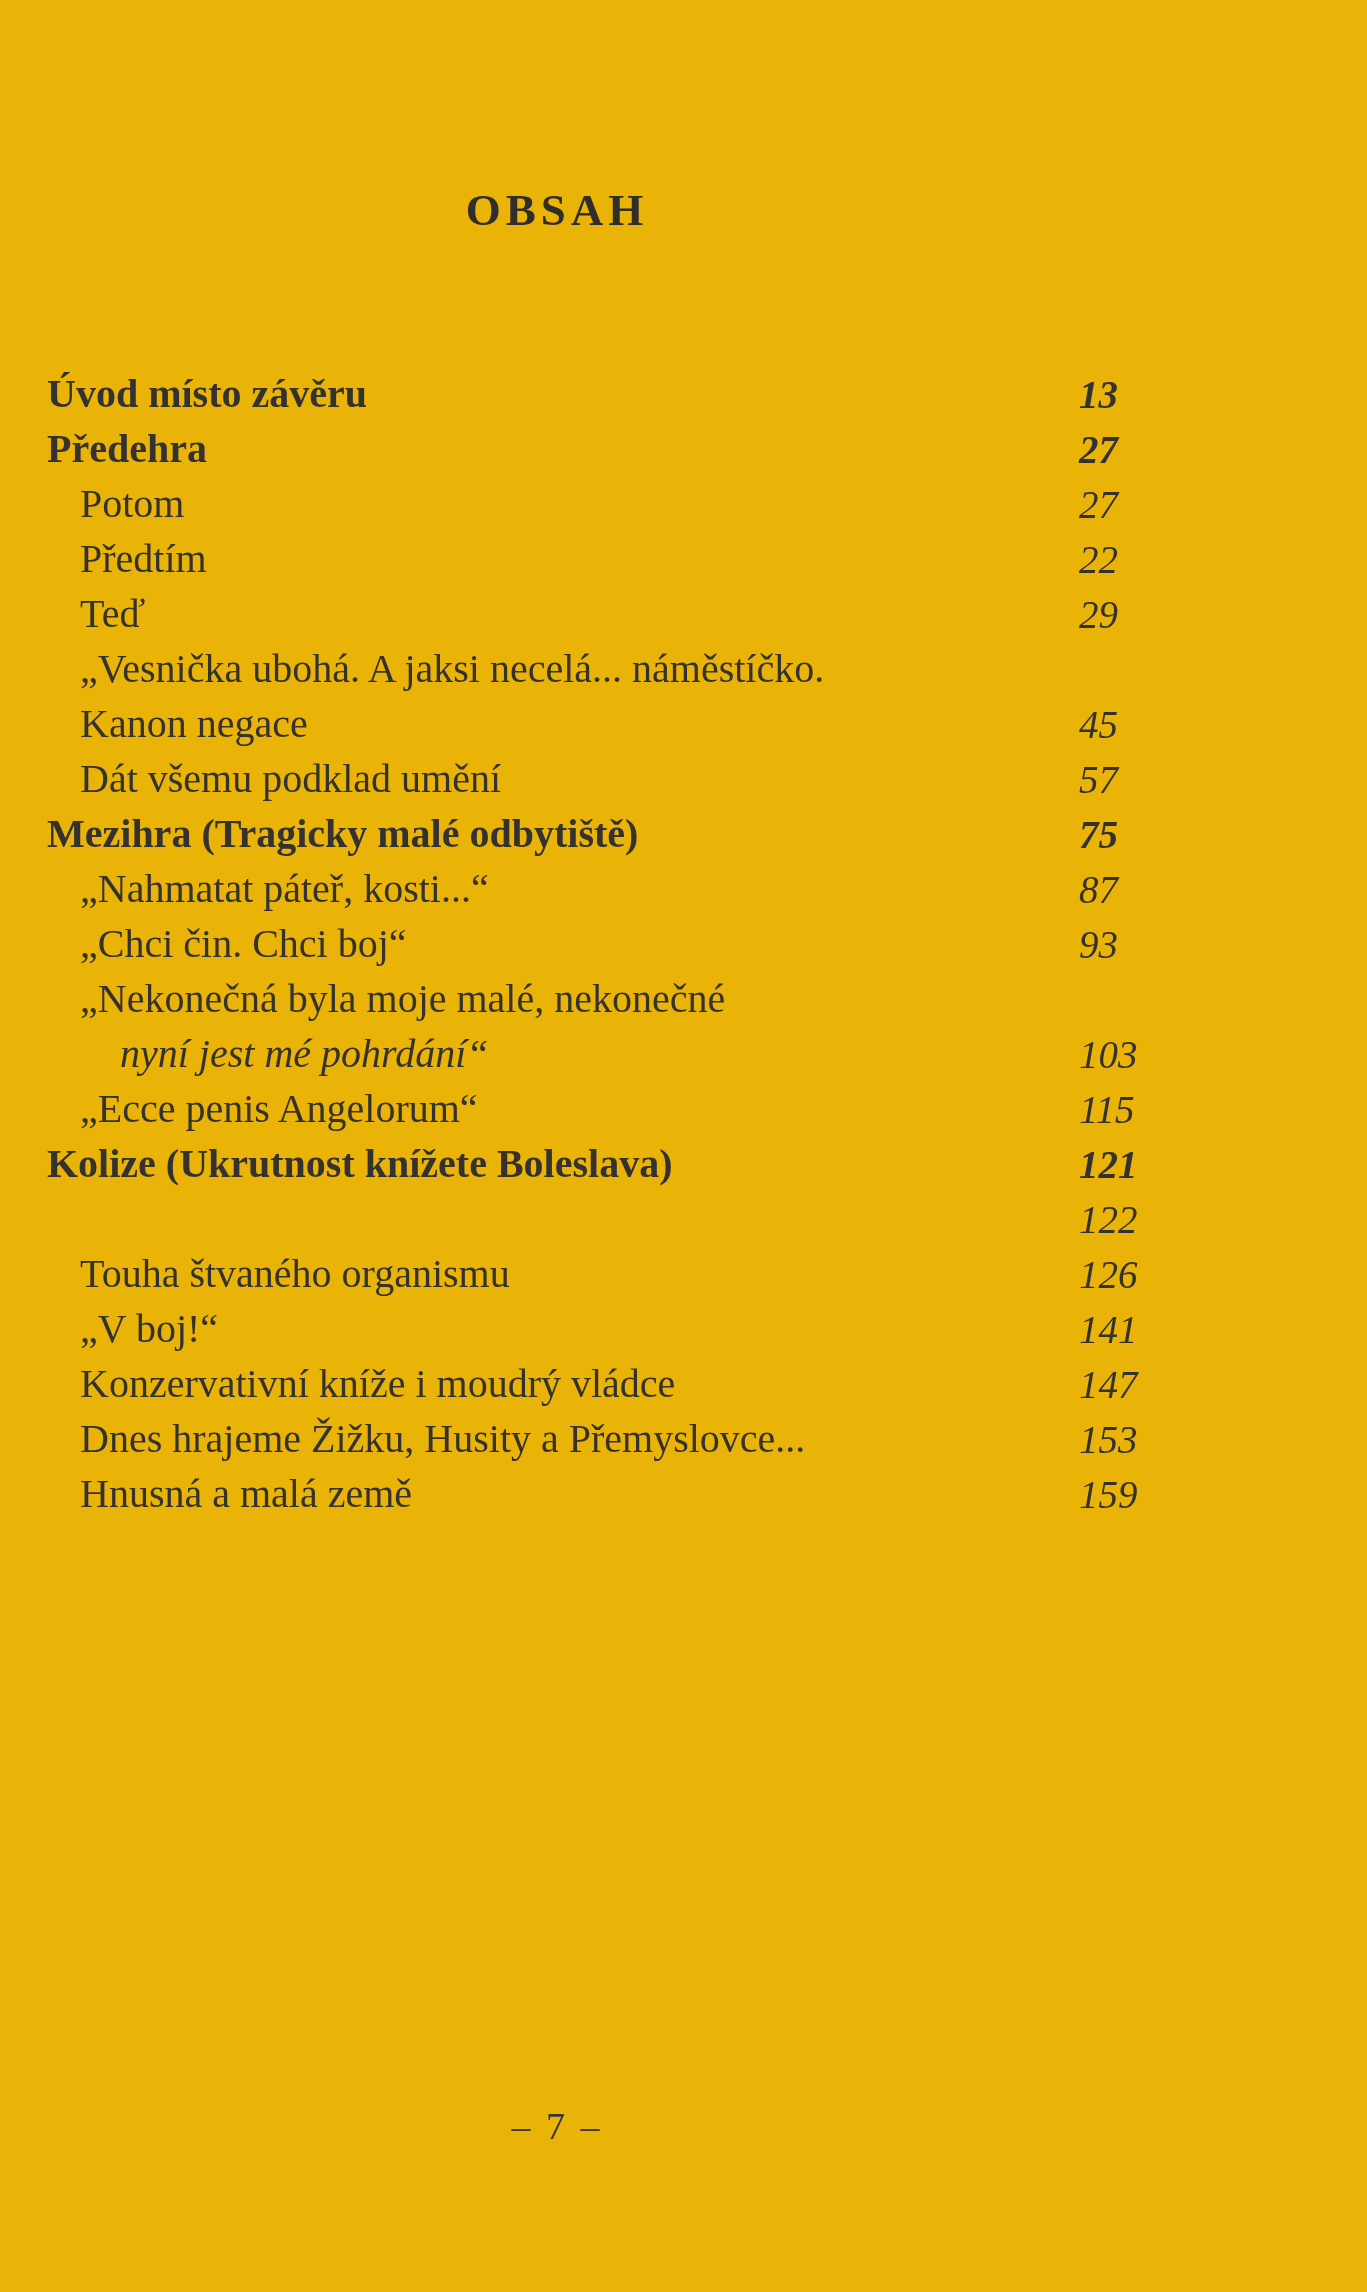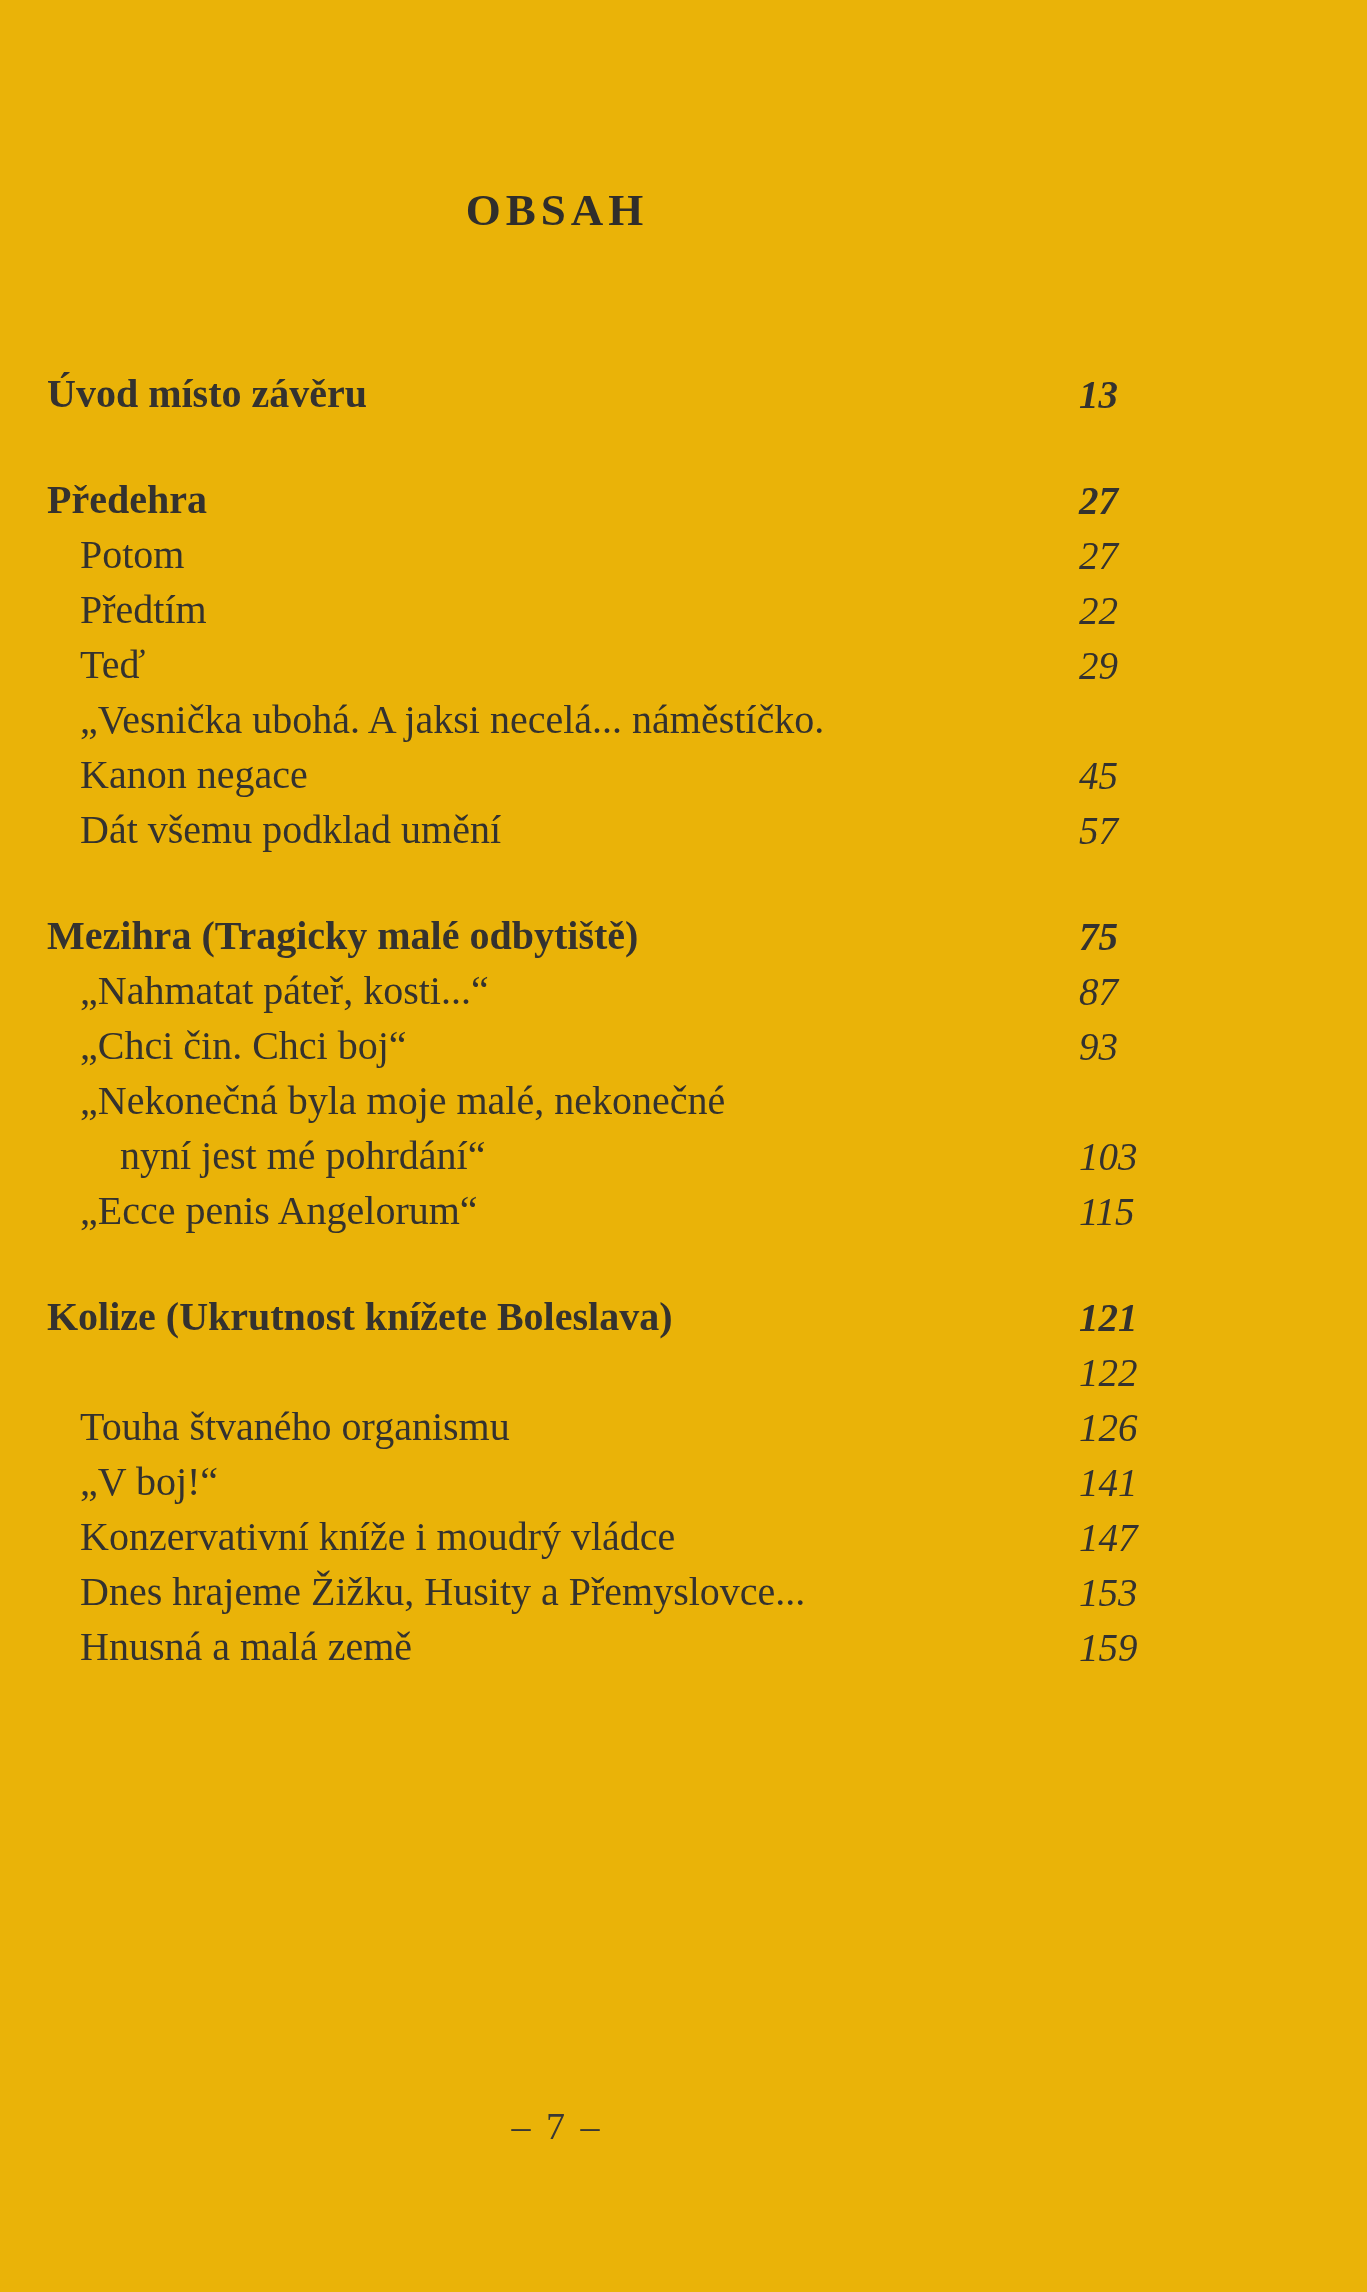--- a/index.html
+++ b/index.html
@@ -35,25 +35,25 @@
     left: 47px;
     width: 1230px;
   }
   .row {
     position: relative;
     height: 55px;
     line-height: 55px;
     font-size: 40px;
     white-space: nowrap;
   }
-  .row.gap { margin-top: 51px; }
+  .row.gap { }
   .row.bold { font-weight: 700; }
   .row .label { display: inline-block; }
   .indent-1 .label { padding-left: 33px; }
-  .indent-2 .label { padding-left: 73px; }
+  .indent-2 .label { padding-left: 73px; font-style: italic; }
   .num {
     position: absolute;
     left: 1032px;
     top: 1px;
     font-size: 39px;
     font-style: italic;
   }
   .footer {
     position: absolute;
     top: 2104px;

